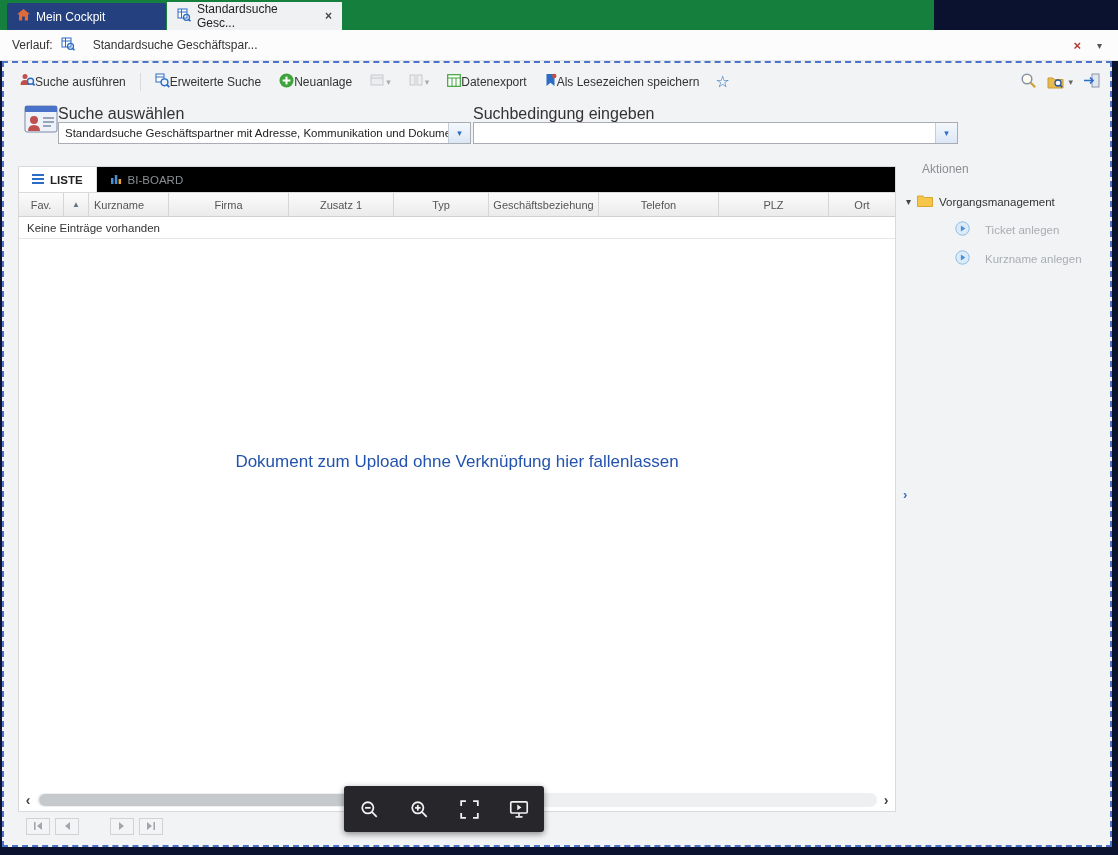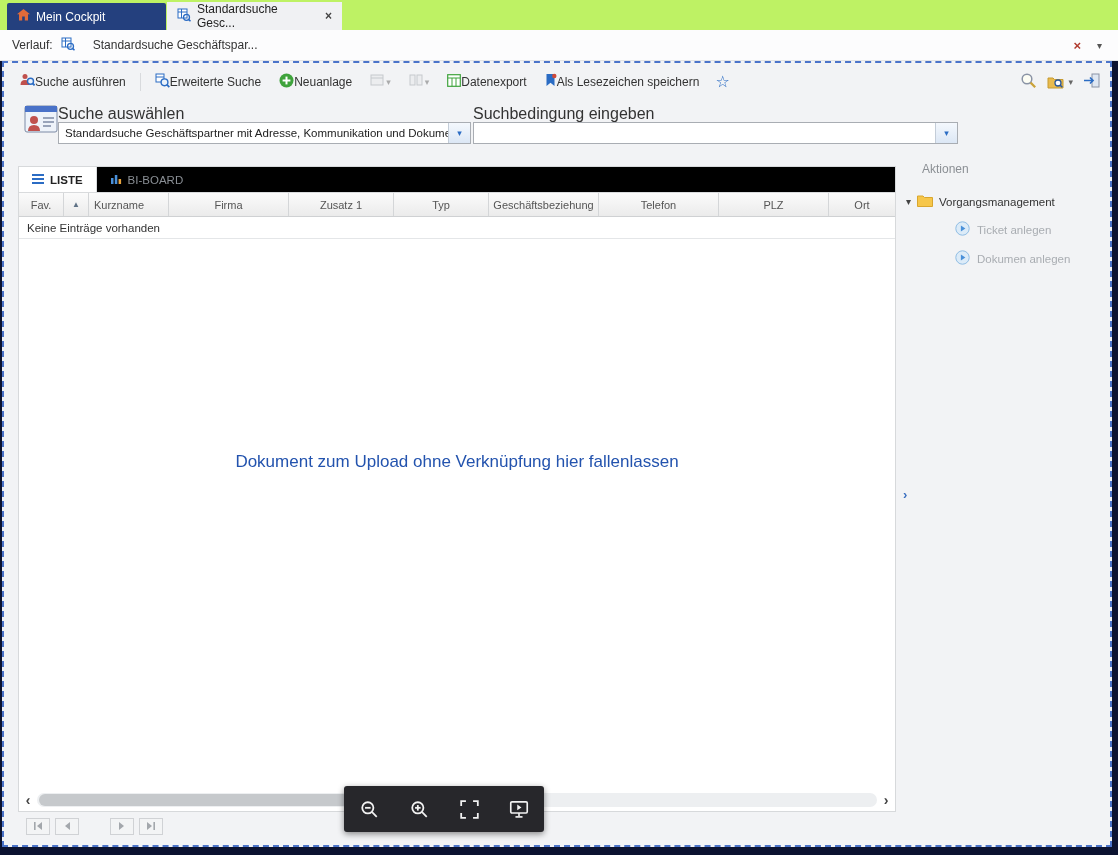--- a/index.html
+++ b/index.html
@@ -1,20 +1,20 @@
 <!DOCTYPE html>
 <html><head>
 <meta charset="utf-8">
 <style>
   *{box-sizing:border-box;margin:0;padding:0}
   html,body{width:1118px;height:855px}
   body{position:relative;background:#0b1230;font-family:"Liberation Sans","DejaVu Sans",sans-serif;overflow:hidden}
 
   
-  .tabbar{position:absolute;left:0;top:0;width:1118px;height:30px;background:#bef264}
+  .tabbar{position:absolute;left:0;top:0;width:934px;height:30px;background:#15803d}
   .wtab{position:absolute;display:flex;align-items:center;gap:6px;font-size:12px;padding:0 10px;cursor:default}
   .wtab-cockpit{left:7px;top:3px;width:159px;height:27px;background:#24407e;color:#fff;border-radius:2px 2px 0 0}
   .wtab-active{left:167px;top:2px;width:175px;height:28px;background:#f0f1f3;color:#222}
   .wtab-close{margin-left:auto;font-weight:bold;color:#444;font-size:12px;line-height:1}
 
   
   .history{position:absolute;left:0;top:30px;width:1118px;height:31px;background:#fcfcfd;border-bottom:1px solid #e4e5e7;display:flex;align-items:center;font-size:12px;color:#333;padding:0 12px;gap:8px}
   .history-entry{display:flex;align-items:center;gap:18px}
   .history-right{margin-left:auto;display:flex;gap:16px;align-items:center;padding-right:4px}
   .hist-close{color:#b03a2e;font-weight:bold;font-size:13px}
@@ -63,21 +63,21 @@
   .pbtn.gap{margin-left:26px}
 
   
   .ftoolbar{position:absolute;left:344px;top:786px;width:200px;height:46px;background:#27272b;border-radius:3px;display:flex;align-items:center;justify-content:space-around;box-shadow:0 2px 6px rgba(0,0,0,.45)}
   .ficon{display:flex;align-items:center;justify-content:center;width:30px;height:30px;cursor:default}
 
   
   .aktionen-title{position:absolute;left:922px;top:162px;font-size:12px;color:#8b8f94}
   .agroup{position:absolute;left:906px;top:194px;display:flex;align-items:center;gap:6px;font-size:11.5px;color:#333}
   .tree-caret{font-size:10px;color:#444}
-  .aitem{position:absolute;display:flex;align-items:center;gap:7px;font-size:11.5px;color:#a9adb2}
+  .aitem{position:absolute;display:flex;align-items:center;gap:15px;font-size:11.5px;color:#a9adb2}
   .aitem-1{left:955px;top:221px}
   .aitem-2{left:955px;top:250px}
   .collapse-chevron{position:absolute;left:903px;top:487px;color:#3a6fc0;font-size:13px;font-weight:bold}
 </style>
 </head>
 <body>
 
 <div class="tabbar">
   <div class="wtab wtab-cockpit">
     <span>
@@ -375,15 +375,15 @@
   </span>
   <span>Ticket anlegen</span>
 </div>
 <div class="aitem aitem-2">
   <span>
     <svg width="15" height="15" viewBox="0 0 15 15">
         <circle cx="7.5" cy="7.5" r="6.7" fill="#dcebf8" stroke="#90bde4"></circle>
         <path d="M5.9 4.6 L10.4 7.5 L5.9 10.4 Z" fill="#4a90d9"></path>
       </svg>
   </span>
-  <span>Dokumen anlegen</span>
+  <span>Kurzname anlegen</span>
 </div>
 <div class="collapse-chevron">›</div>
 
 </body></html>

